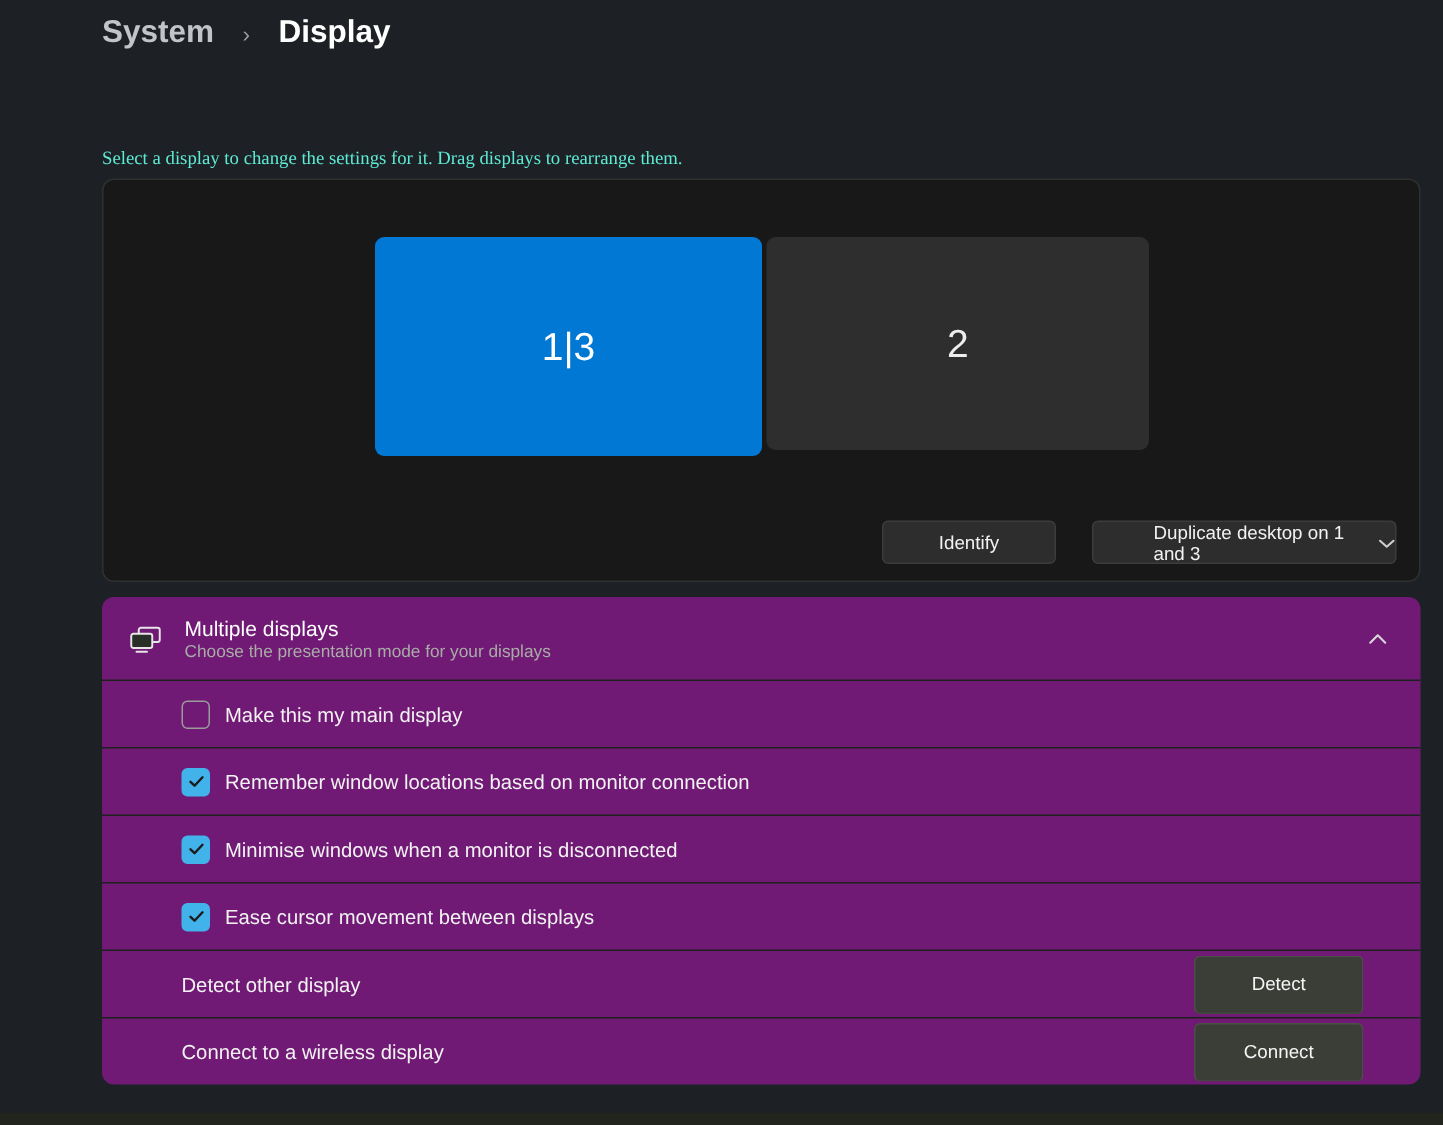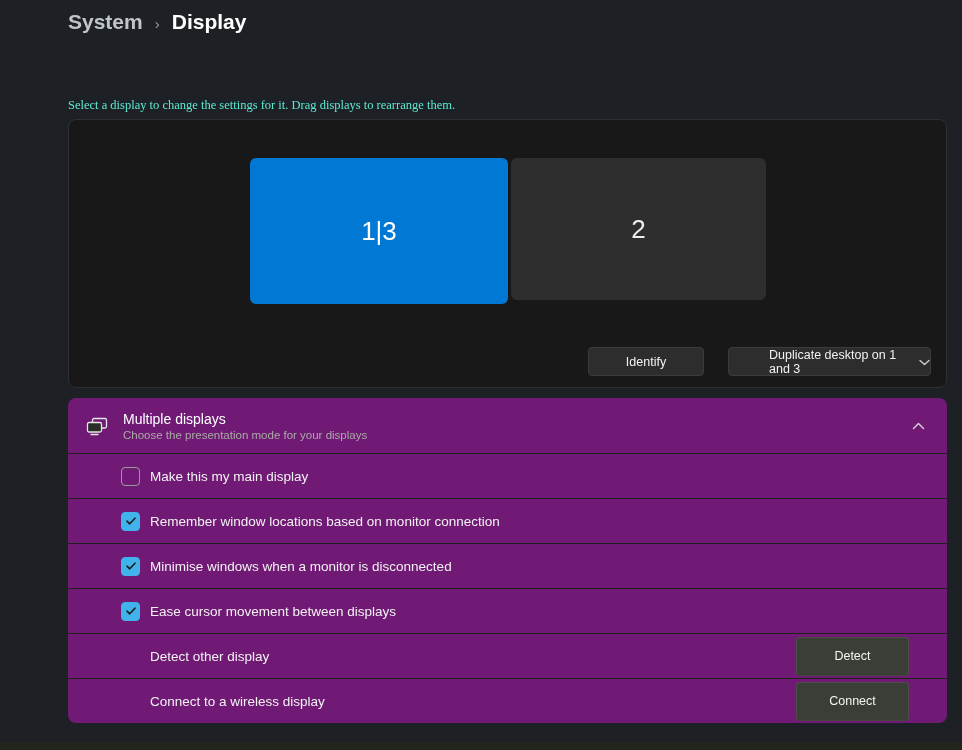--- a/index.html
+++ b/index.html
@@ -8,21 +8,21 @@
     background:#1d2125;
     font-family:"Liberation Sans", sans-serif;
     color:#ffffff;
     position:relative;
     overflow:hidden;
   }
 
   
   .breadcrumb {
     position:absolute; left:68px; top:10px;
-    display:flex; align-items:center; gap:12px;
+    display:flex; align-items:center; gap:19px;
     font-size:21px; font-weight:700;
   }
   .crumb-root { color:#c2c5c8; font-weight:600; cursor:pointer; }
   .crumb-sep  { color:#9a9da0; font-size:15px; font-weight:400; padding-top:2px; }
   .crumb-current { color:#ffffff; }
 
   
   .caption {
     position:absolute; left:68px; top:98px;
     font-size:12.5px; color:#5eead4;font-family:Liberation Serif, serif;
@@ -90,21 +90,21 @@
     background:transparent;
     display:flex; align-items:center; justify-content:center;
     cursor:pointer;
   }
   .checkbox svg { display:none; }
   .checkbox.checked { background:#42b3ea; border-color:#42b3ea; }
   .checkbox.checked svg { display:block; }
   .check-label { margin-left:10px; font-size:13.5px; color:#f2f2f2; }
 
   .action-row { padding:0 38px 0 53px; }
-  .action-label { font-size:13.5px; color:#f2f2f2;margin-left:29px; }
+  .action-label { font-size:13.5px; color:#f2f2f2; }
   .action-btn {
     margin-left:auto;
     width:113px; height:39px;
     background:#3a3e37;
     border:1px solid #4b4f46; border-bottom-color:#43473e;
     border-radius:4px;
     color:#f5f5f5; font-size:12.5px;
     display:flex; align-items:center; justify-content:center;
     cursor:pointer; font-family:inherit;
   }

